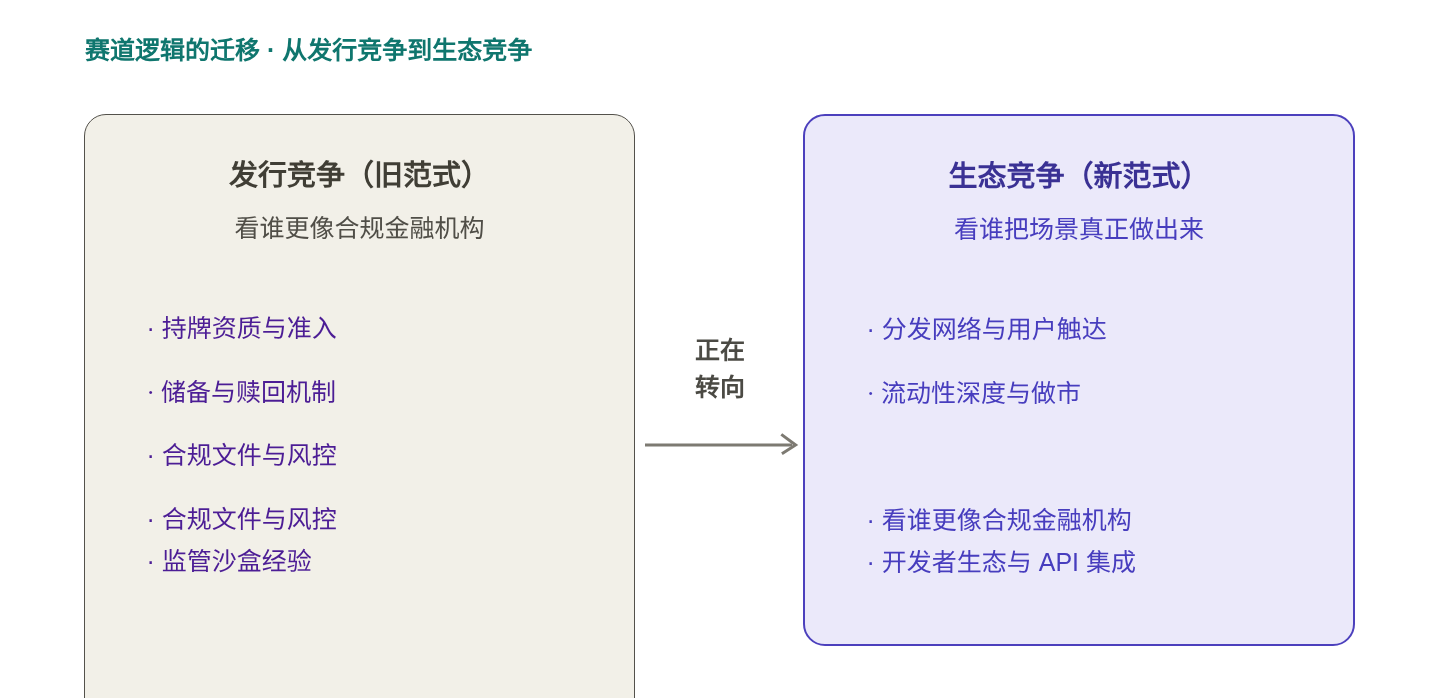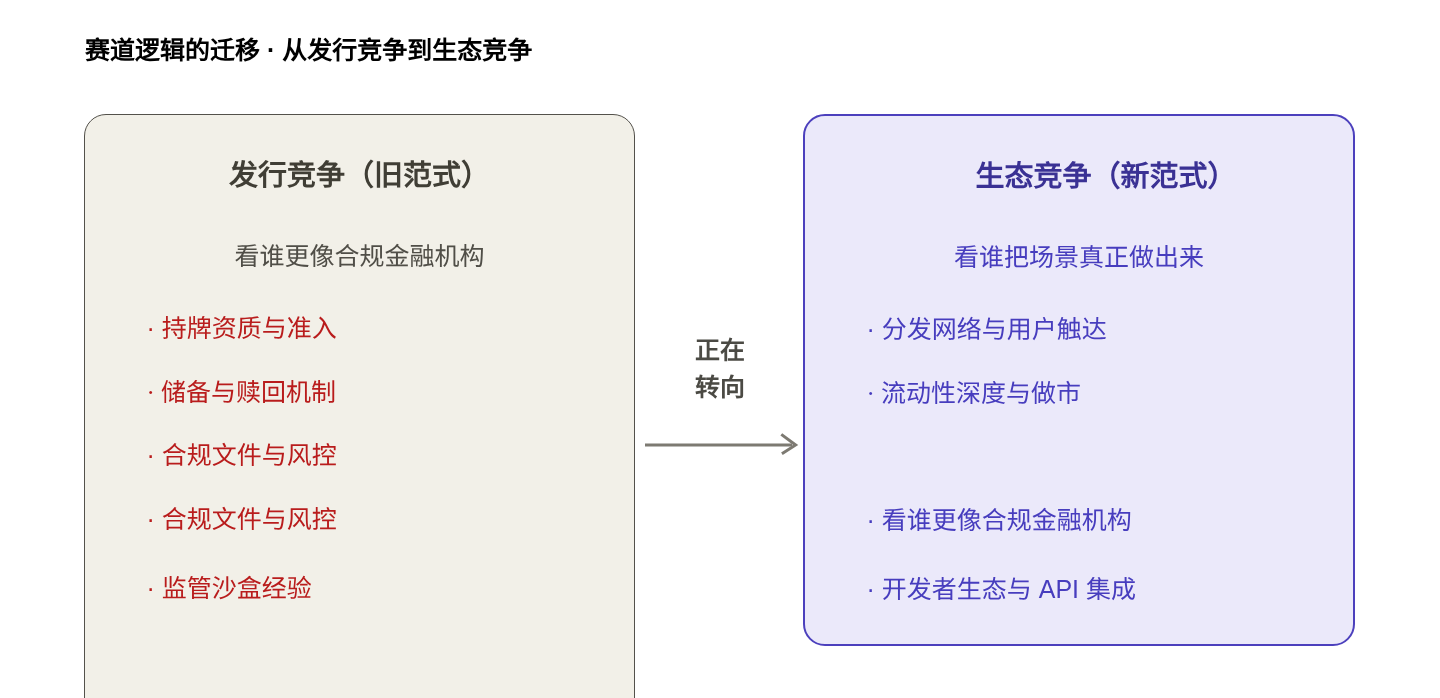--- a/index.html
+++ b/index.html
@@ -8,21 +8,21 @@
     background: #ffffff;
     font-family: "Liberation Sans", sans-serif;
     position: relative;
     overflow: hidden;
   }
   .page-title {
     position: absolute;
     left: 85px; top: 38px;
     font-size: 25px; line-height: 25px;
     font-weight: 700;
-    color: #000000;
+    color: #0f766e;
   }
   .card {
     position: absolute;
     top: 114px;
     width: 551px; height: 673px;
     border-radius: 22px;
     box-sizing: border-box;
   }
   .card.old {
     left: 84px;
@@ -37,46 +37,45 @@
   }
   .card-title {
     position: absolute;
     left: 0; width: 100%;
     top: 46px;
     text-align: center;
     font-size: 29px; line-height: 29px;
     font-weight: 700;
   }
   .card.old .card-title { color: #403e35; }
-  .card.new .card-title { color: #3a3194; padding-left: 27px; }
+  .card.new .card-title { color: #3a3194; }
   .card-subtitle {
     position: absolute;
     left: 0; width: 100%;
     top: 101px;
     text-align: center;
     font-size: 25px; line-height: 25px;
     font-weight: 400;
-    margin-top: 28px;
   }
   .card.old .card-subtitle { color: #504e47; }
   .card.new .card-subtitle { color: #473dbe; }
   .card-item {
     position: absolute;
     left: 61.5px;
     font-size: 25px; line-height: 25px;
     font-weight: 400;
     white-space: pre;
   }
-  .card.old .card-item { color: #b91c1c; }
+  .card.old .card-item { color: #4c1d95; }
   .card.new .card-item { color: #473dbe; }
   .item-0 { top: 201px; }
   .item-1 { top: 264.5px; font-family: Liberation Serif, serif; }
   .item-2 { top: 328px; text-align: center; }
   .item-3 { top: 391.5px; }
-  .item-4 { top: 461px; }
+  .item-4 { top: 434px; }
   .transition-label {
     position: absolute;
     left: 660px; top: 331.5px;
     width: 120px;
     text-align: center;
     font-size: 25px; line-height: 37px;
     color: #4b4a44;
     font-weight: bold;
   }
   .transition-arrow {

